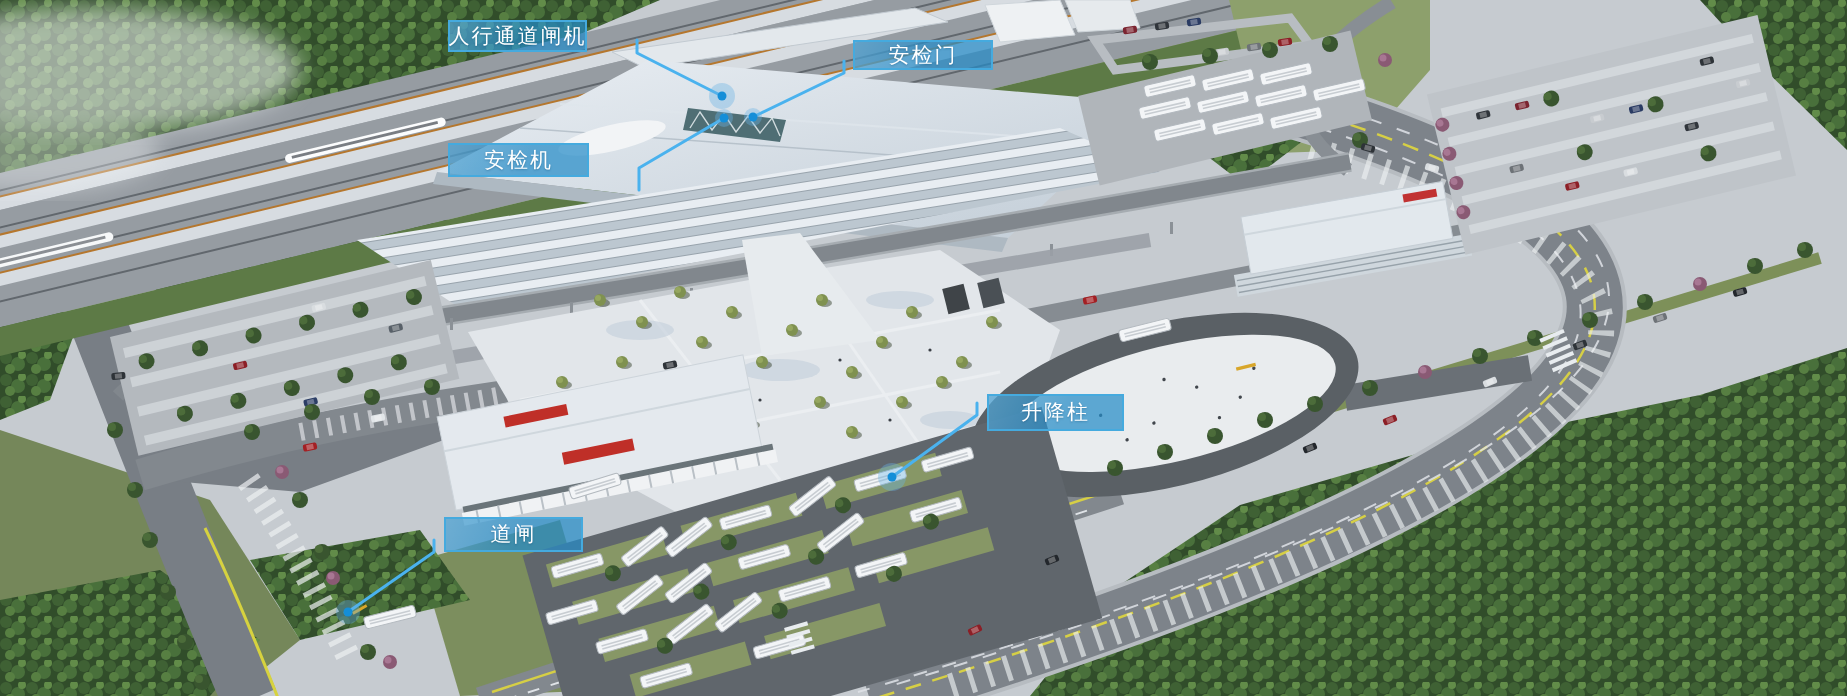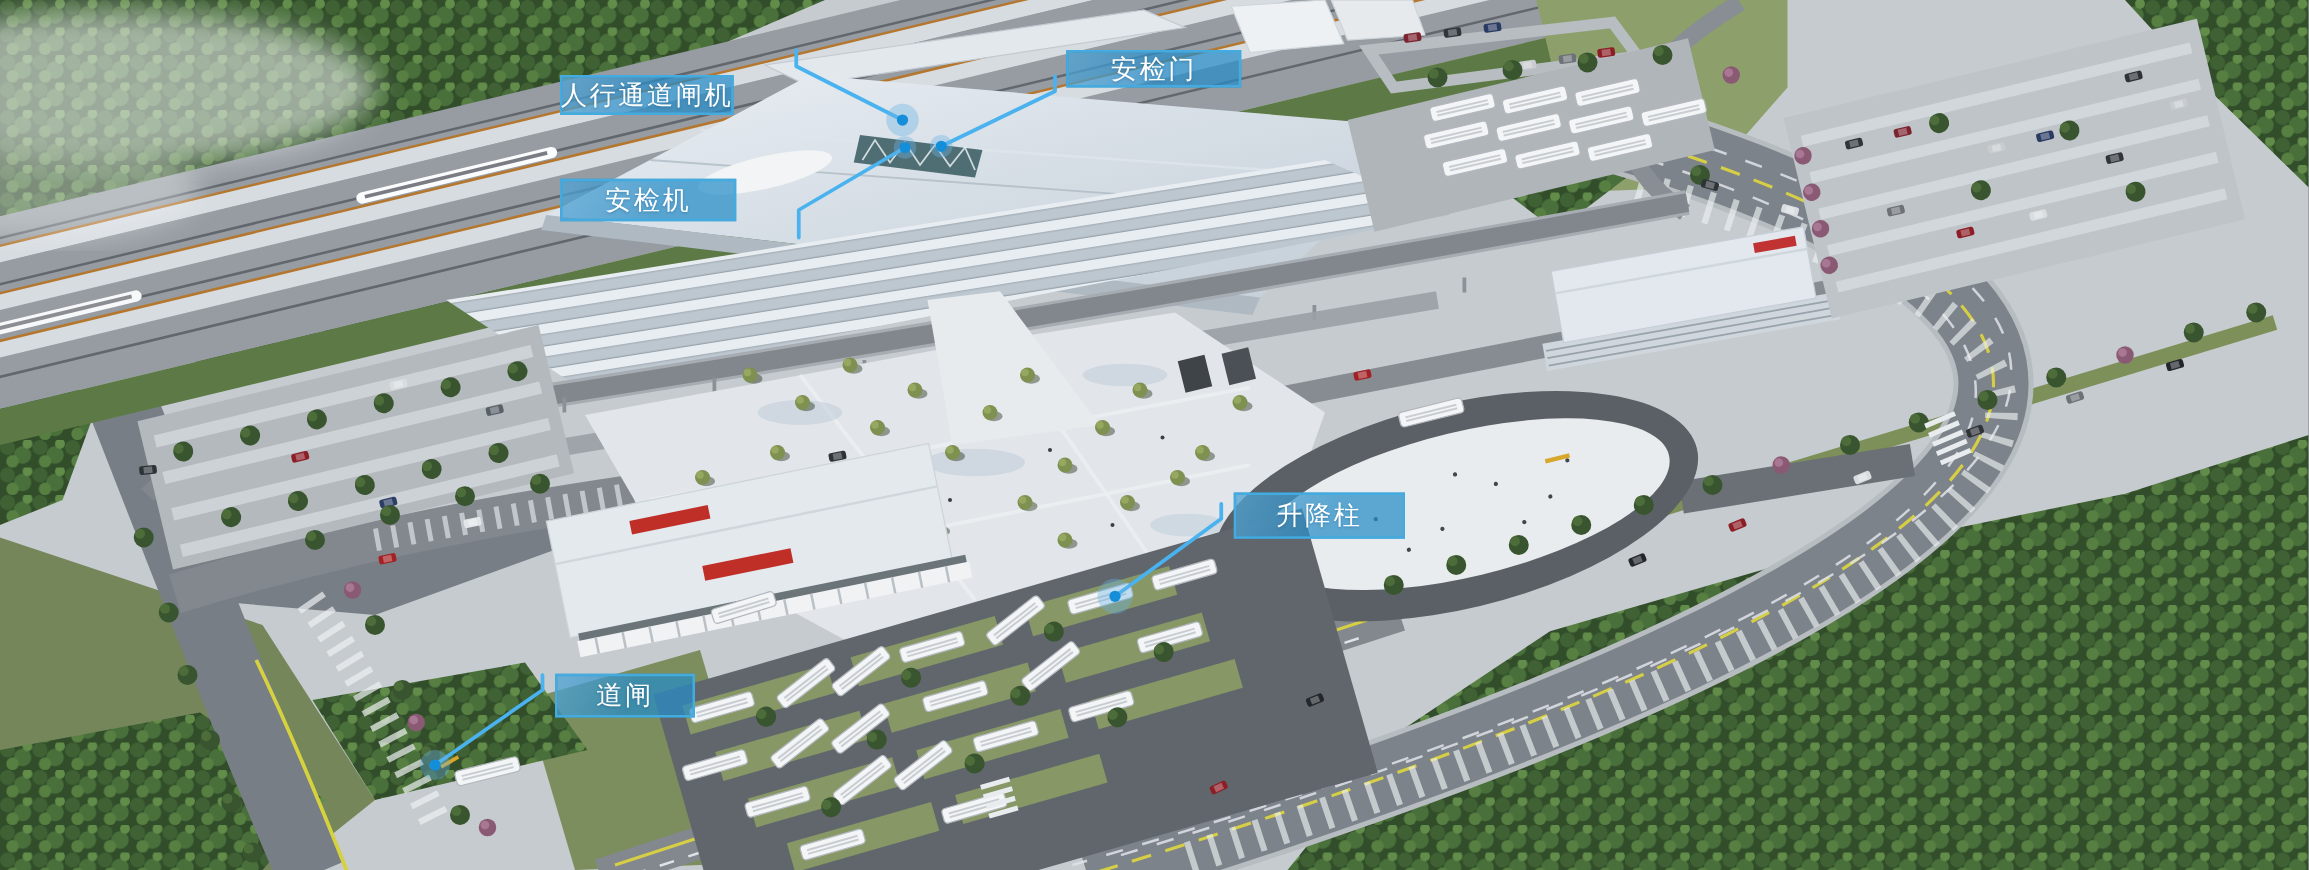--- a/index.html
+++ b/index.html
@@ -530,19 +530,19 @@
     <circle class="dot" cx="753" cy="117" r="4.5"></circle>
     <circle class="halo" cx="724" cy="118" r="9"></circle>
     <circle class="dot" cx="724" cy="118" r="4.5"></circle>
     <circle class="halo" cx="892" cy="477" r="14"></circle>
     <circle class="dot" cx="892" cy="477" r="4.5"></circle>
     <circle class="halo" cx="348" cy="612" r="12"></circle>
     <circle class="dot" cx="348" cy="612" r="4.5"></circle>
   </g>
 </svg>
 
-<div class="callout" style="left:448px;top:20px;width:139px;height:32px;margin-top:40px;">人行通道闸机</div>
+<div class="callout" style="left:448px;top:20px;width:139px;height:32px;">人行通道闸机</div>
 <div class="callout" style="left:853px;top:40px;width:140px;height:30px;">安检门</div>
 <div class="callout" style="left:448px;top:143px;width:141px;height:34px;">安检机</div>
 <div class="callout" style="left:987px;top:378px;width:137px;height:37px;margin-top:16px;">升降柱</div>
-<div class="callout" style="left:444px;top:517px;width:112px;height:35px;margin-top:22px;">道闸</div>
+<div class="callout" style="left:444px;top:517px;width:139px;height:35px;">道闸</div>
 
 </div>
 
 </body></html>

